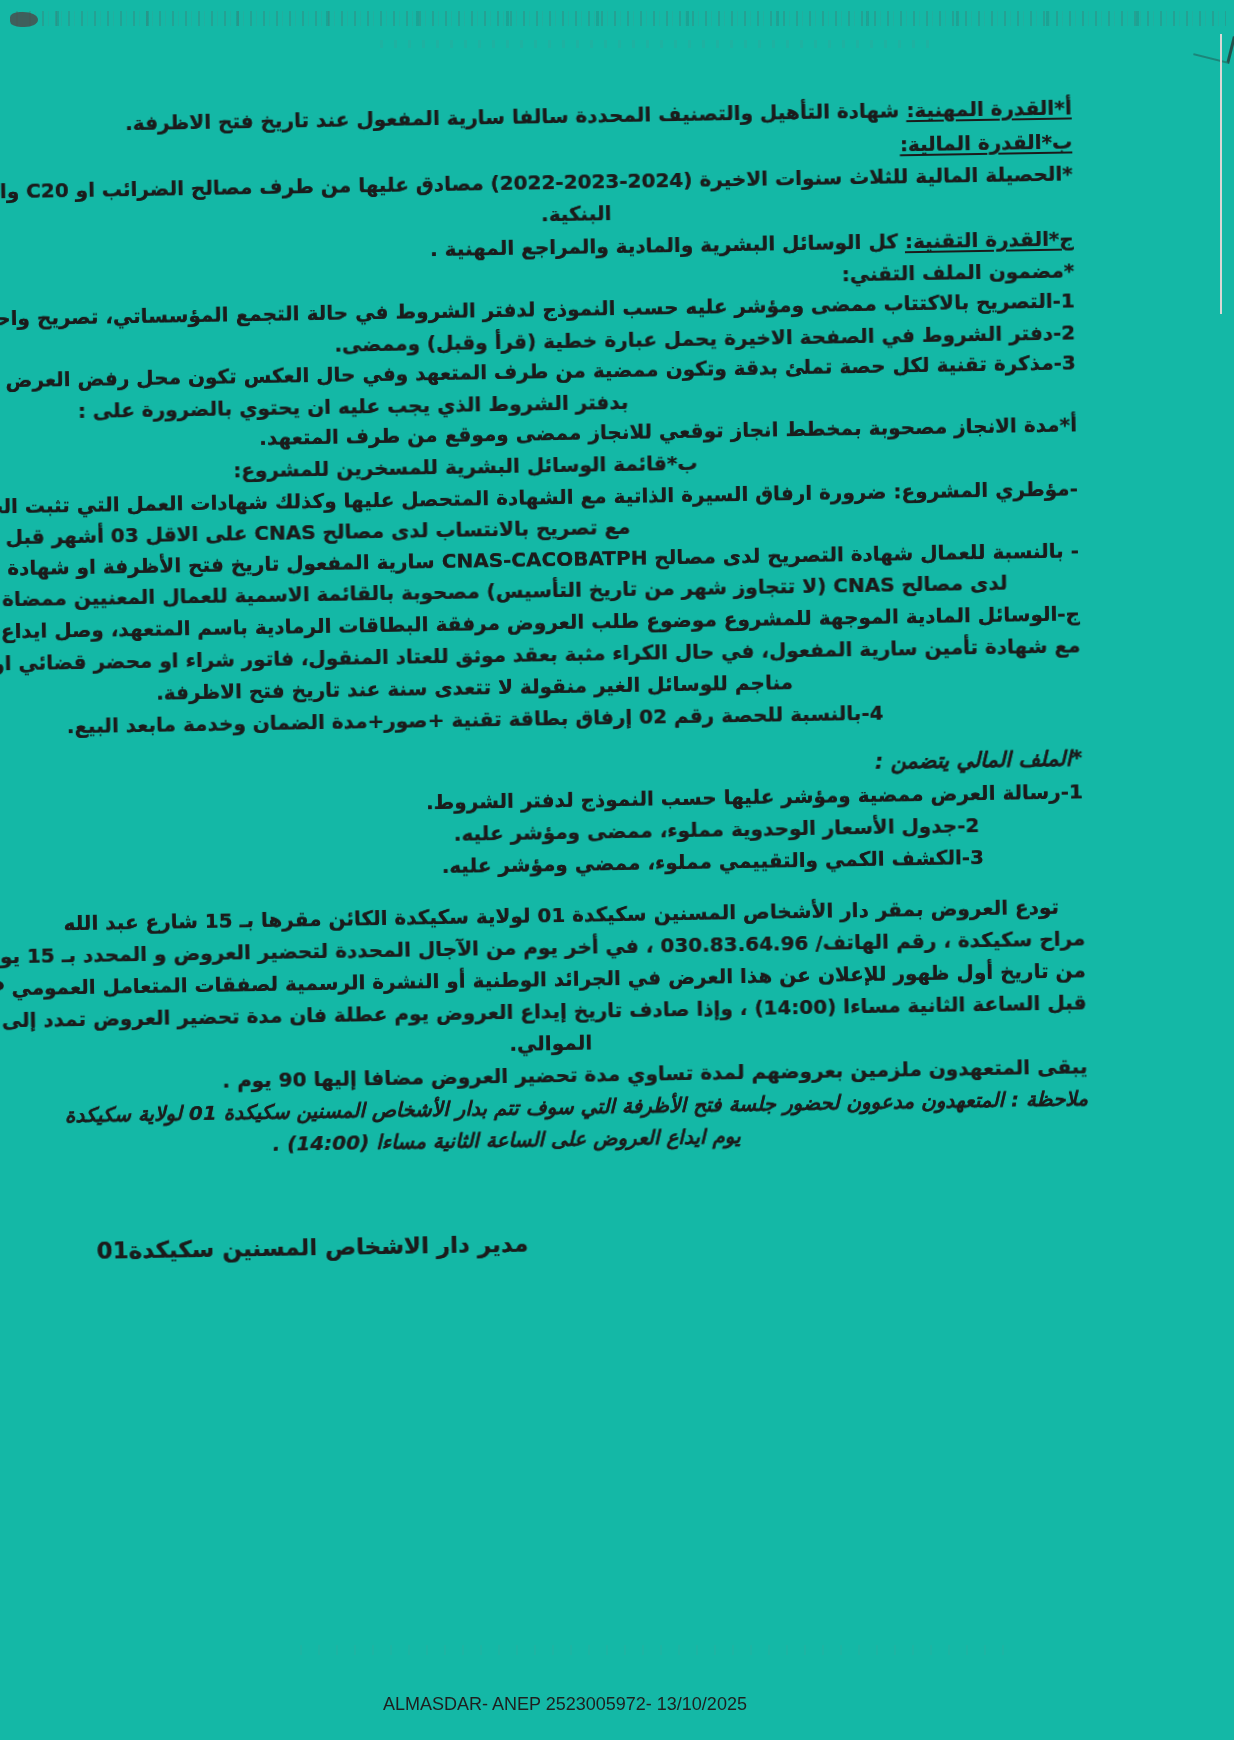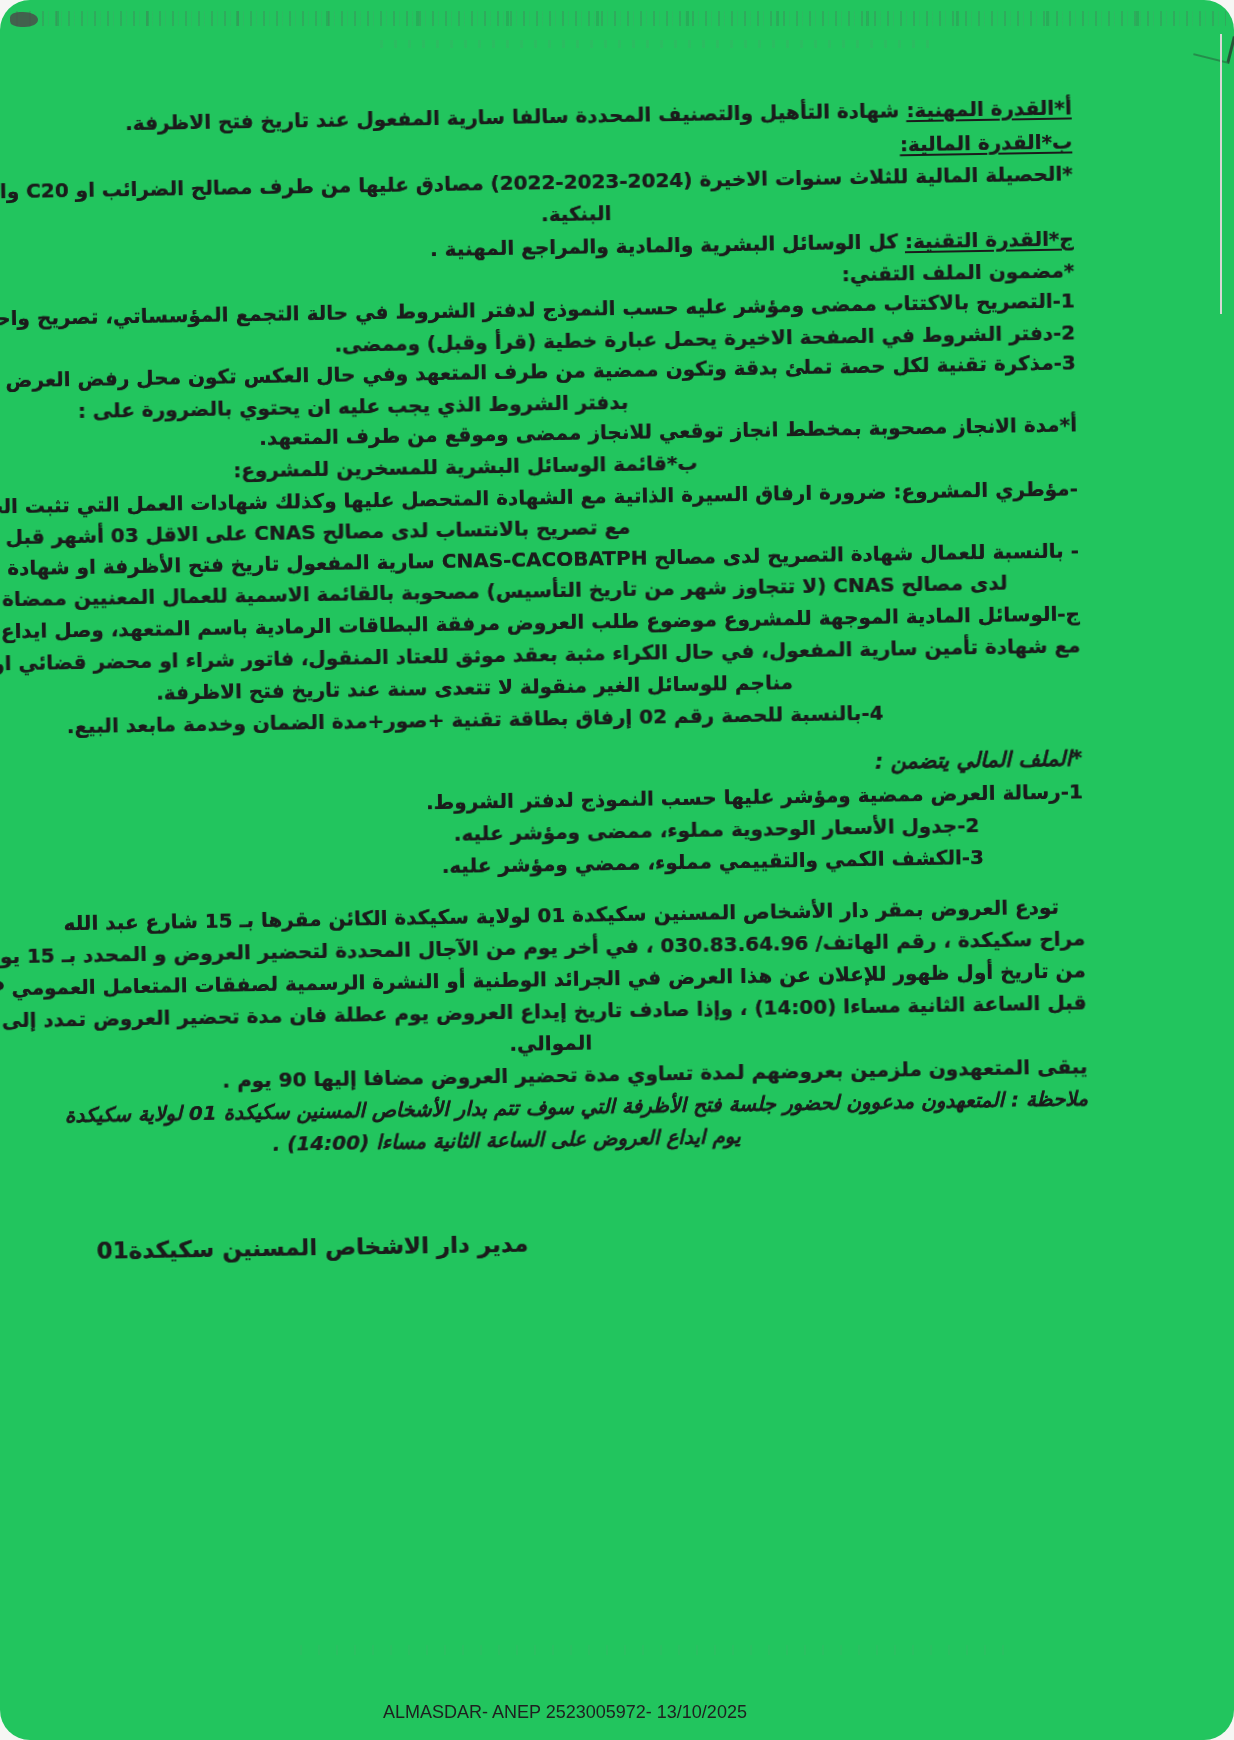--- a/index.html
+++ b/index.html
@@ -4,22 +4,21 @@
 <style>
   html,body{margin:0;padding:0;}
   body{
     width:1234px;height:1740px;
     background:#f6f6f4;
     position:relative;overflow:hidden;
     font-family:"DejaVu Sans", sans-serif;
   }
   .page{
     position:absolute;inset:0;
-    background:#22c55e;
-    border-radius:30px;
+    background:#14b8a6;
   }
   
   .scan-band{
     position:absolute;top:11px;left:16px;right:8px;height:15px;
     background:
       repeating-linear-gradient(90deg, rgba(90,90,90,.45) 0 2px, rgba(0,0,0,0) 2px 6px, rgba(120,120,120,.25) 6px 7px, rgba(0,0,0,0) 7px 13px),
       repeating-linear-gradient(90deg, rgba(0,0,0,0) 0 40px, rgba(60,60,60,.3) 40px 43px, rgba(0,0,0,0) 43px 90px);
     opacity:.55;
     filter:blur(.4px);
   }
@@ -64,21 +63,21 @@
     text-shadow:0 0 .5px rgba(10,10,10,.75);
   }
   .line .uh{text-decoration:underline;text-underline-offset:3px;}
   .line.it{font-style:italic;font-weight:700;}
   .line.fin{font-style:italic;font-weight:800;font-size:21px;}
   .line.sig{font-size:23px;font-weight:800;letter-spacing:.3px;}
   .footer{
     position:absolute;top:1694px;left:383px;
     font-family:"Liberation Sans", sans-serif;
     font-size:18px;color:#1f1f1f;
-    direction:ltr;white-space:nowrap;margin-top:8px;
+    direction:ltr;white-space:nowrap;
   }
 </style>
 </head>
 <body>
 
 <div class="page">
   <div class="scan-band"></div>
   <div class="scan-band2"></div>
   <div class="smudge-left"></div>
   <div class="corner-tick"></div>

